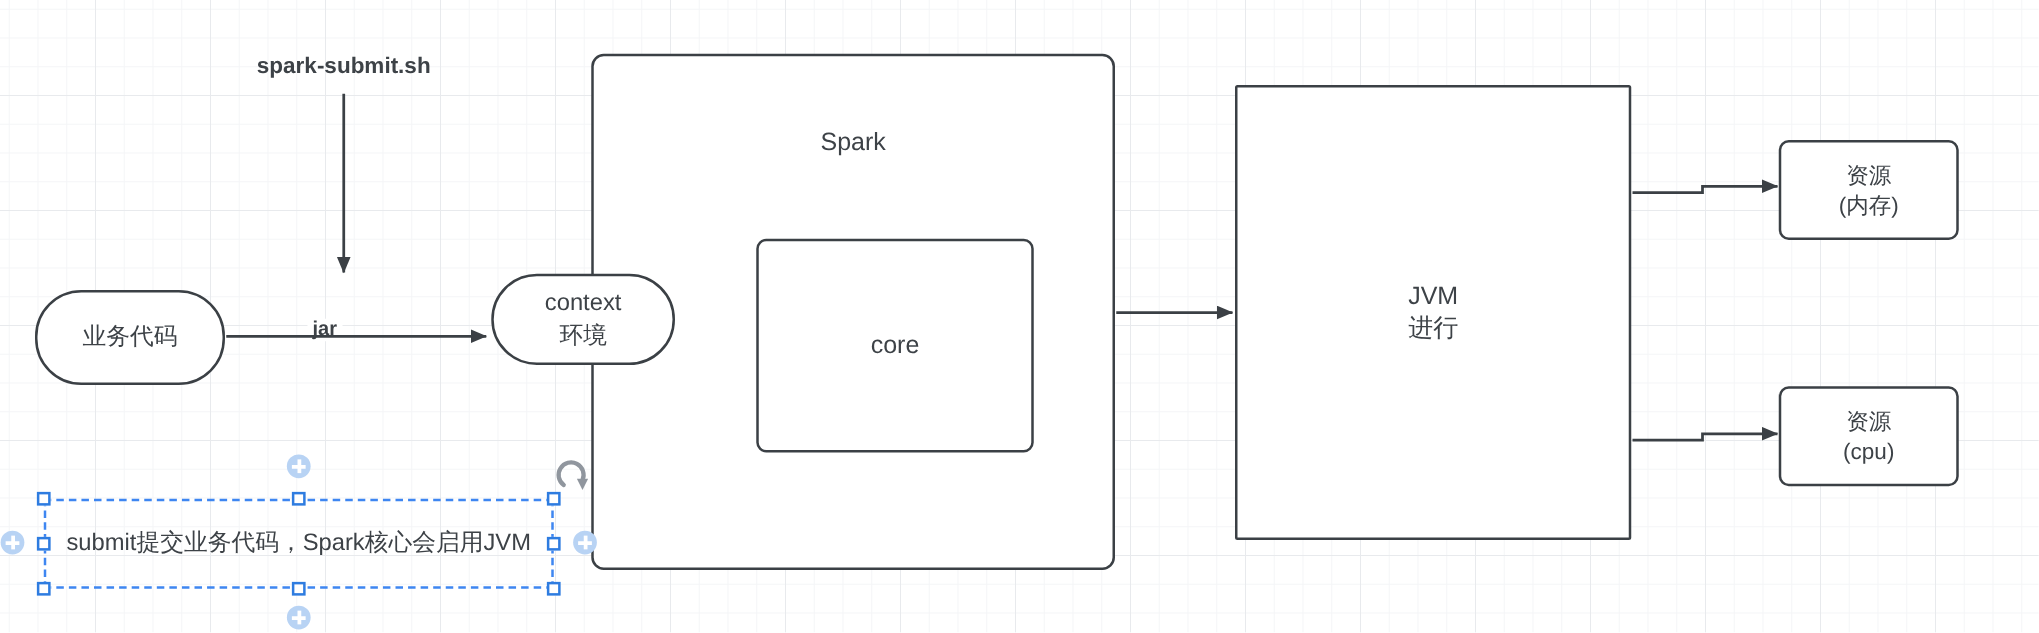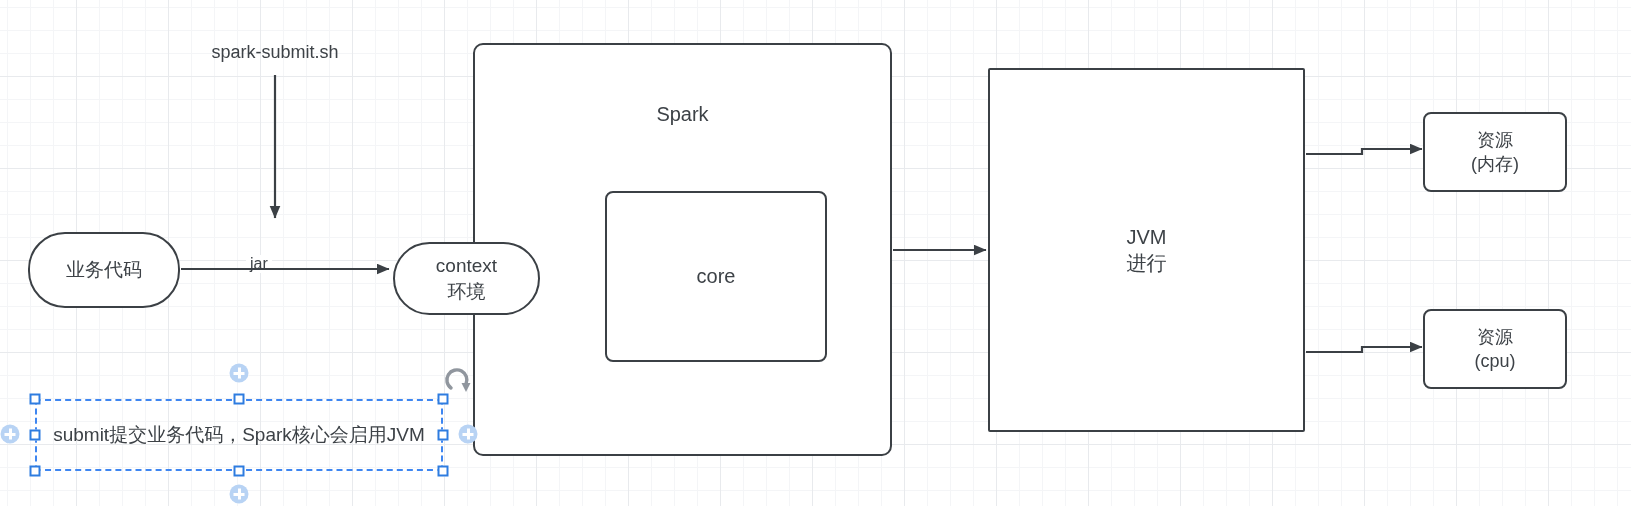--- a/index.html
+++ b/index.html
@@ -27,21 +27,21 @@
     align-items:center;justify-content:center;
     text-align:center;
   }
   .node .ln{white-space:nowrap;}
   .stadium{border-radius:37px;font-size:19px;line-height:26px;}
   .spark-box{border-radius:10px;justify-content:flex-start;text-decoration:underline;}
   .spark-title{position:absolute;top:58px;left:0;width:100%;text-align:center;font-size:20px;}
   .core-box{border-radius:8px;font-size:20px;}
   .jvm-box{border-radius:2px;font-size:20px;line-height:26px;}
   .res-box{border-radius:8px;font-size:18px;line-height:24px;text-align:right;}
-  .free-label{position:absolute;text-align:center;white-space:nowrap;}
+  .free-label{position:absolute;text-align:center;white-space:nowrap;font-weight:bold;}
   .script-label{left:195px;top:42px;width:160px;font-size:18px;}
   .jar-label{left:246px;top:255px;font-size:16px;background:#fff;padding:0 4px;}
   svg.connectors{position:absolute;left:0;top:0;z-index:5;}
   .conn{stroke:#3b4045;stroke-width:2.2px;fill:none;}
   .note{
     position:absolute;left:35px;top:399px;width:408px;height:72px;
     box-sizing:border-box;
     border:2px dashed #3e86f1;
     background:transparent;
     display:flex;flex-direction:column;justify-content:center;
@@ -95,21 +95,21 @@
   <div class="node stadium" style="left:28px;top:232px;width:152px;height:76px;">
     <div class="ln">业务代码</div>
   </div>
 
   <div class="node core-box" style="left:605px;top:191px;width:222px;height:171px;border-width:2px;">
     <div class="ln">core</div>
   </div>
 
   <div class="free-label jar-label">jar</div>
 
-  <div class="node stadium" style="left:393px;top:242px;width:147px;height:73px;z-index:4;">
+  <div class="node stadium" style="left:393px;top:219px;width:147px;height:73px;z-index:4;">
     <div class="ln">context</div>
     <div class="ln">环境</div>
   </div>
 
   <div class="node jvm-box" style="left:988px;top:68px;width:317px;height:364px;">
     <div class="ln">JVM</div>
     <div class="ln">进行</div>
   </div>
 
   <div class="node res-box" style="left:1423px;top:112px;width:144px;height:80px;">

